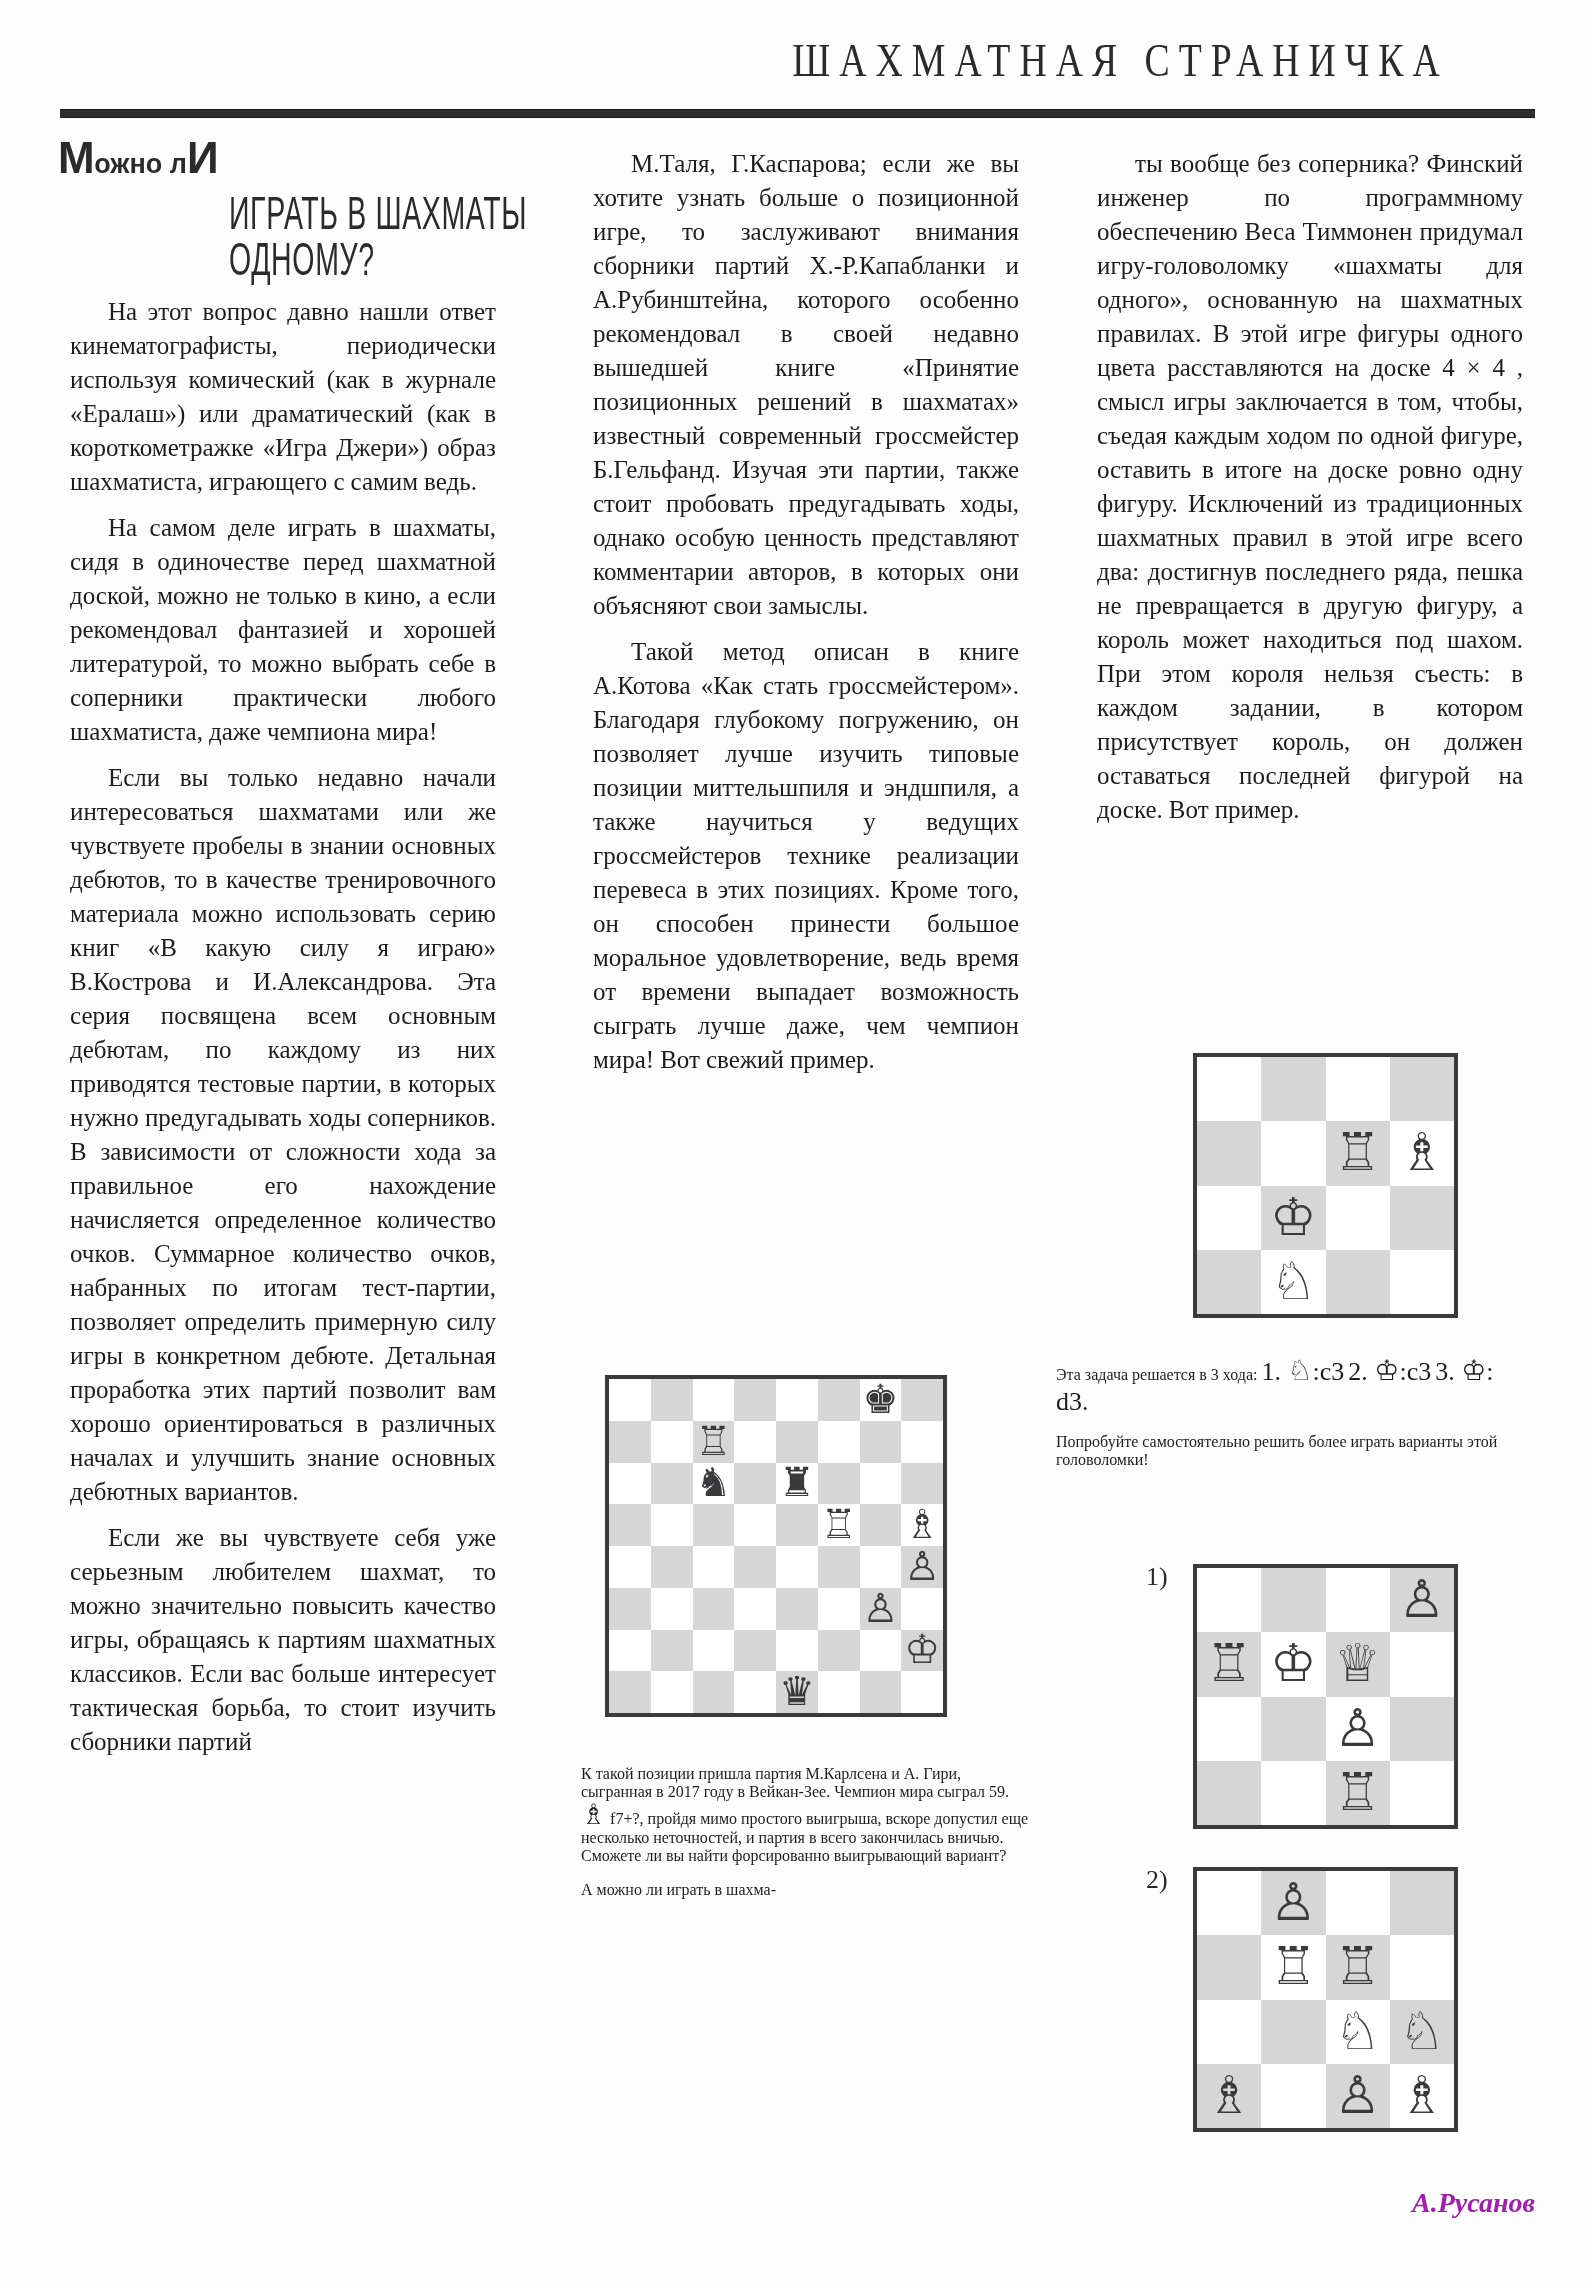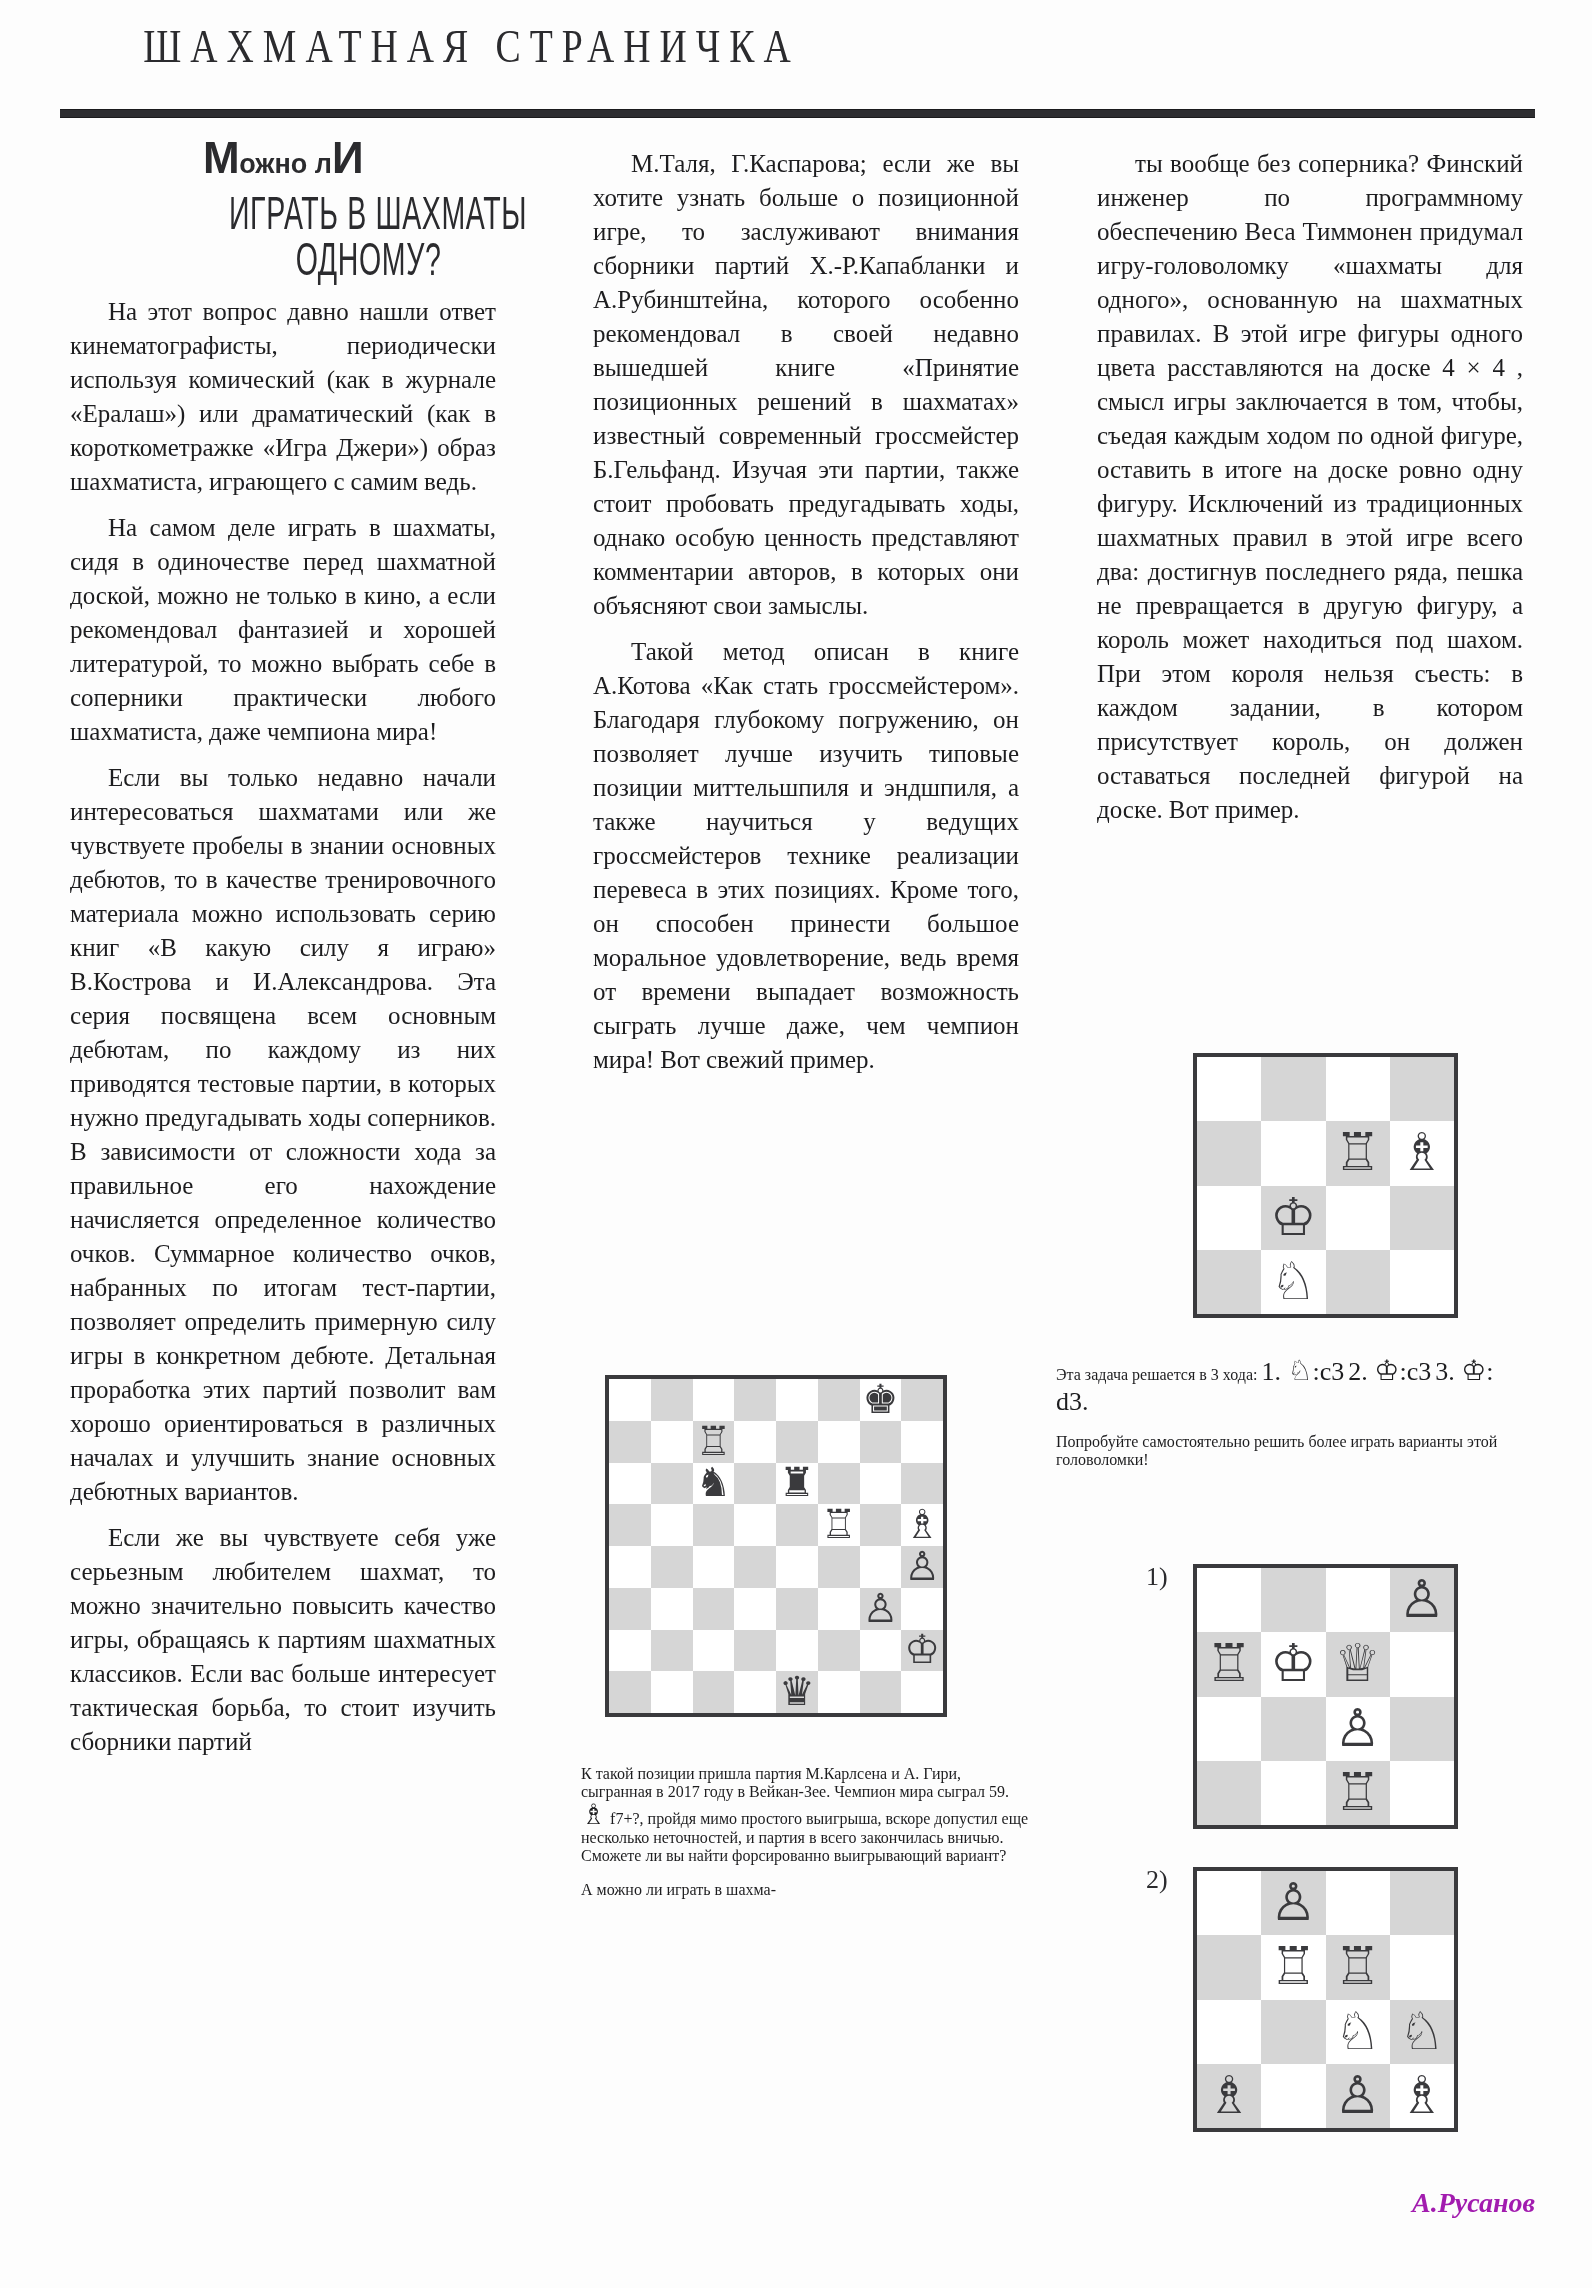--- a/index.html
+++ b/index.html
@@ -7,21 +7,21 @@
     width:1592px;height:2289px;position:relative;overflow:hidden;
     font-family:"Liberation Serif","DejaVu Serif",serif;
     color:#1d1d1f;
   }
   .page{
     position:absolute;left:0;top:0;width:1592px;height:2289px;
     background:#fdfdfd;
   }
   
   .masthead{
-    position:absolute;left:0;top:20px;width:1592px;text-align:left;
+    position:absolute;left:0;top:34px;width:1592px;text-align:right;
   }
   .masthead-title{
     font-family:"Liberation Serif","DejaVu Serif",serif;
     font-size:46px;letter-spacing:11px;color:#2b2b2e;
     transform:scaleX(.82);transform-origin:center;
     white-space:nowrap;
   }
   .rule{
     position:absolute;left:60px;top:109px;width:1475px;height:7px;
     background:#2e2e31;border-top:1px solid #1b1b1d;border-bottom:1px solid #1b1b1d;
@@ -30,21 +30,21 @@
   .col{position:absolute;top:135px;width:450px;}
   .col1{left:58px;}
   .col2{left:581px;}
   .col3{left:1085px;}
   .col p{
     margin:12px;font-size:25px;line-height:34px;text-align:justify;
     text-indent:38px;hyphens:auto;-webkit-hyphens:auto;
     word-spacing:-0.2px;
   }
   
-  .headline{margin:0 0 14px 0;text-align:center;}
+  .headline{margin:0 0 14px 0;text-align:left;}
   .hl1{
     font-family:"Liberation Sans","DejaVu Sans",sans-serif;
     font-weight:bold;font-size:44px;line-height:46px;color:#2b2b2e;
     letter-spacing:-0.5px;white-space:nowrap;
   }
   .hl1 .small{font-size:27px;letter-spacing:0;}
   .hl2,.hl3{
     font-family:"Liberation Sans","DejaVu Sans",sans-serif;
     font-size:46px;line-height:44px;color:#2b2b2e;
     transform:scaleX(.62);transform-origin:right center;

